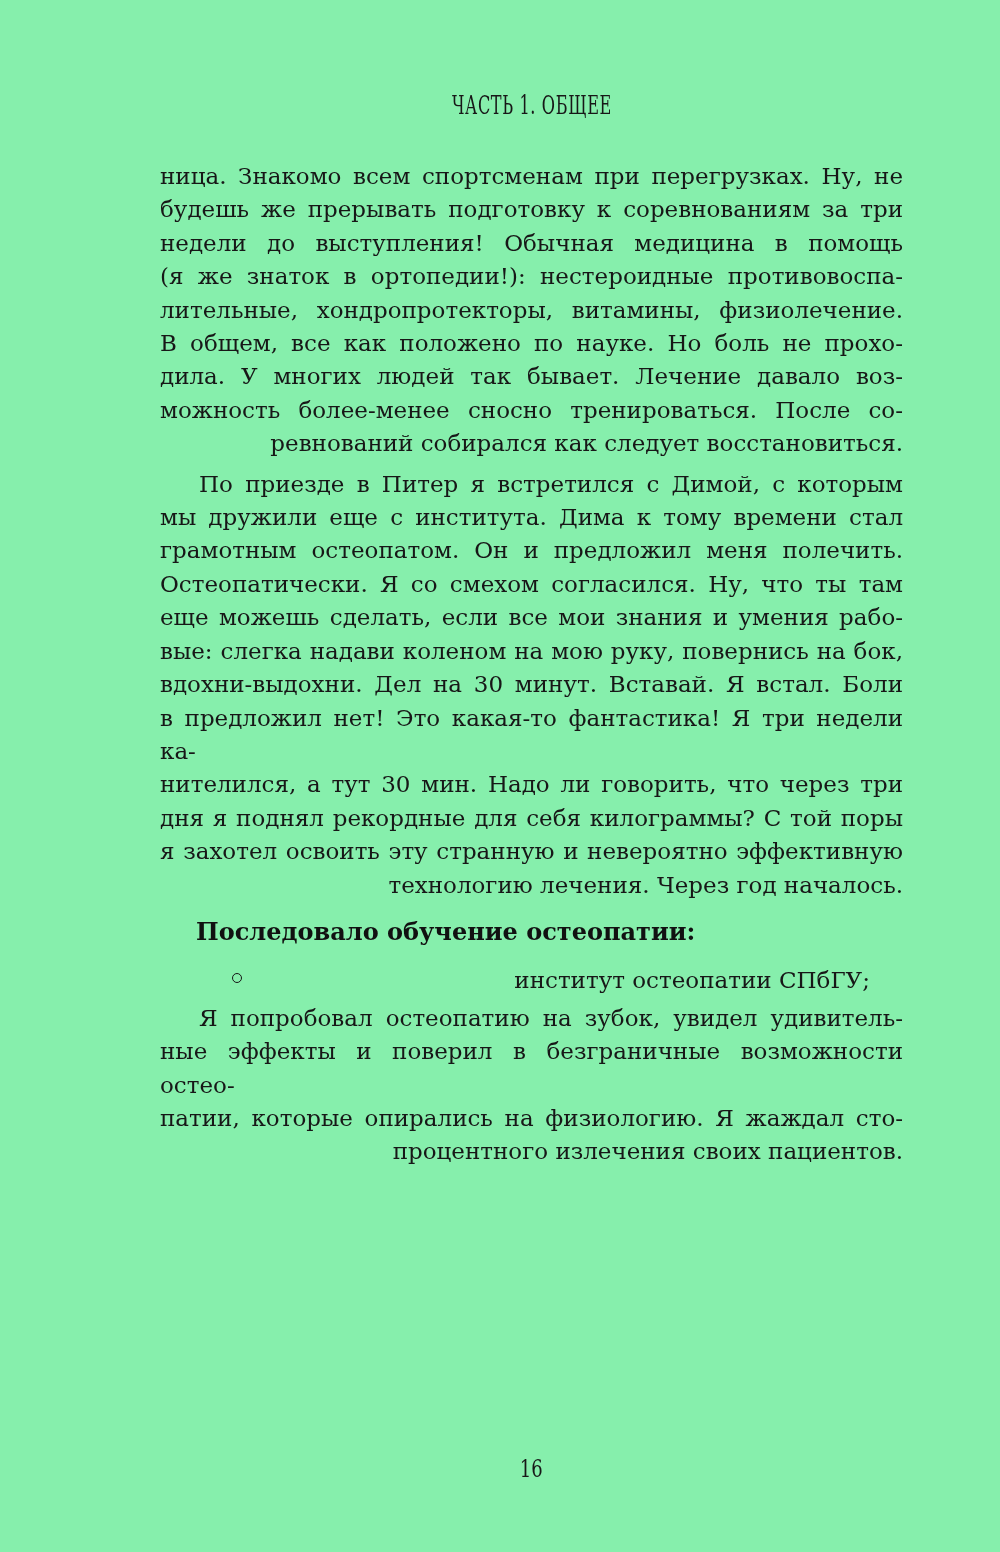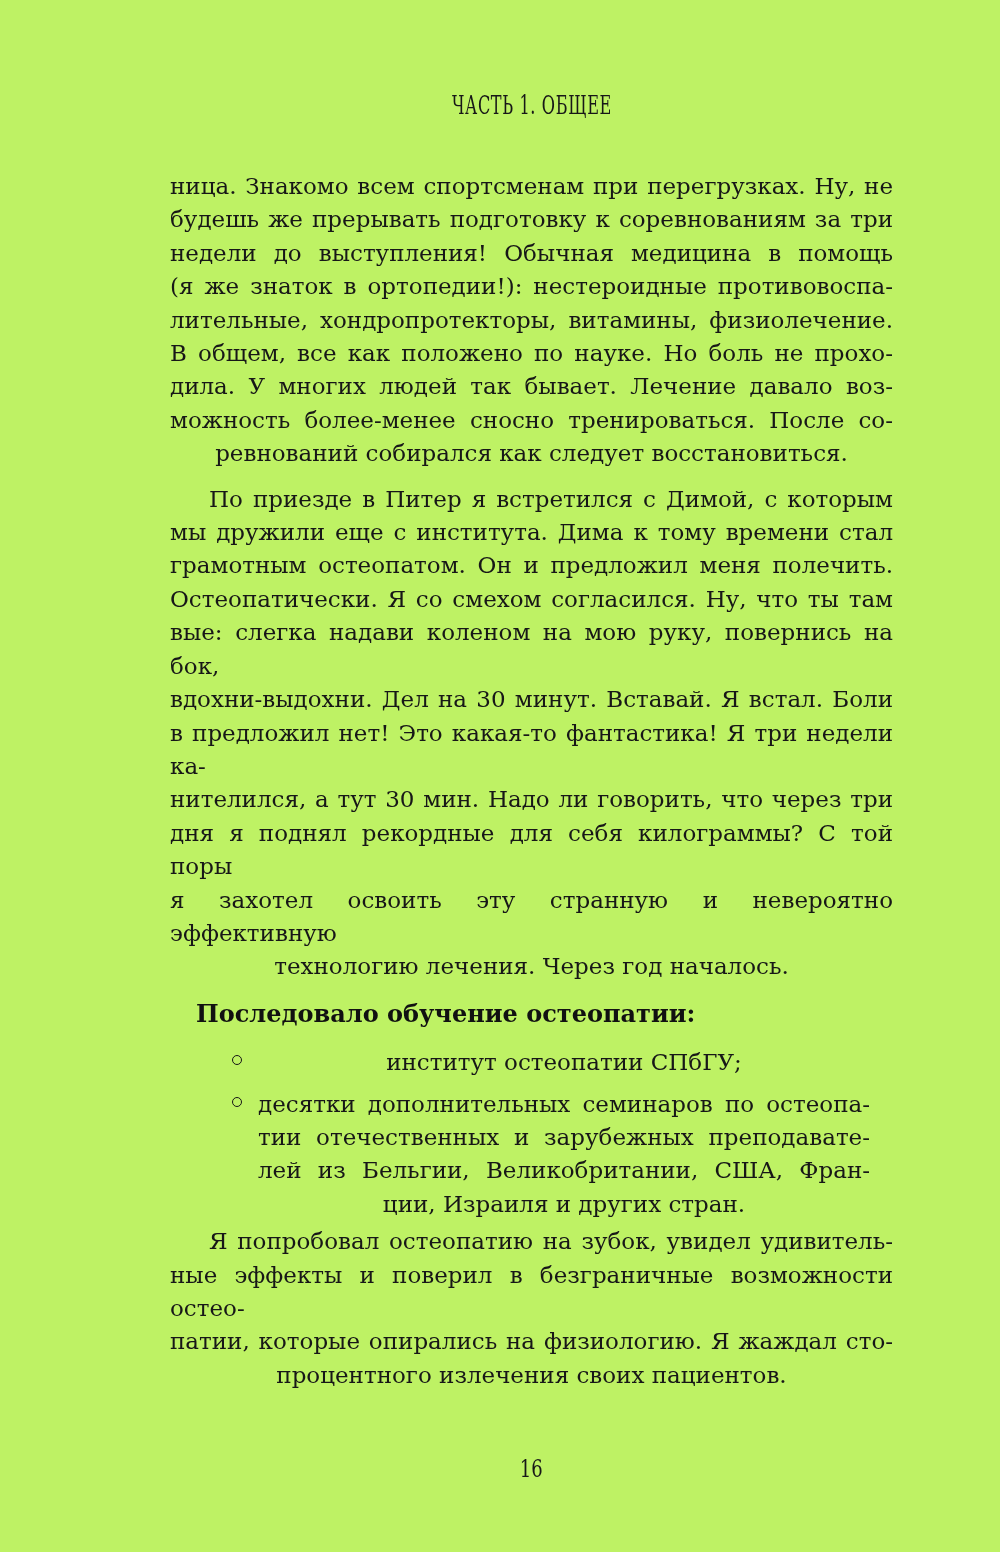--- a/index.html
+++ b/index.html
@@ -6,21 +6,21 @@
   body {
     width: 1000px; height: 1552px;
     background: #ffffff;
     font-family: "DejaVu Serif", serif;
     color: #171717;
     -webkit-font-smoothing: antialiased;
   }
   .page {
     position: relative;
     width: 1000px; height: 1552px;
-    background: #bef264;
+    background: #86efac;
     overflow: hidden;
   }
   .running-header {
     position: absolute;
     left: 158px; top: 90px; width: 747px;
     text-align: center;
     font-size: 26px;
     line-height: 30px;
     white-space: nowrap;
   }
@@ -29,23 +29,23 @@
     transform: scaleX(0.62);
     transform-origin: 50% 50%;
     letter-spacing: 1px;
   }
   .text-block {
     position: absolute;
     left: 158px; top: 158px; width: 747px;
     font-size: 23px;
     line-height: 33.4px;
   }
-  .paragraph { margin: 12px; }
+  .paragraph { margin: 2px; }
   .paragraph.spaced { margin-top: 7px; }
-  .line { text-align: center; }
+  .line { text-align: right; }
   .line.just { text-align: justify; text-align-last: justify; }
   .indent-first .line:first-child { text-indent: 39px; }
   .list-heading {
     margin: 13px 0 16px 0;
     font-size: 24px;
     font-weight: bold;
     line-height: 33.4px;
     text-indent: 38px;
     color: #111111;
   }
@@ -101,46 +101,38 @@
           <div class="line just">В общем, все как положено по науке. Но боль не прохо-</div>
           <div class="line just">дила. У многих людей так бывает. Лечение давало воз-</div>
           <div class="line just">можность более-менее сносно тренироваться. После со-</div>
           <div class="line">ревнований собирался как следует восстановиться.</div>
         </div>
         <div class="paragraph indent-first spaced">
           <div class="line just">По приезде в Питер я встретился с Димой, с которым</div>
           <div class="line just">мы дружили еще с института. Дима к тому времени стал</div>
           <div class="line just">грамотным остеопатом. Он и предложил меня полечить.</div>
           <div class="line just">Остеопатически. Я со смехом согласился. Ну, что ты там</div>
+          <div class="line just">еще можешь сделать, если все мои знания и умения рабо-</div>
           <div class="line just">вые: слегка надави коленом на мою руку, повернись на бок,</div>
           <div class="line just">вдохни-выдохни. Дел на 30 минут. Вставай. Я встал. Боли</div>
           <div class="line just">в предложил нет! Это какая-то фантастика! Я три недели ка-</div>
           <div class="line just">нителился, а тут 30 мин. Надо ли говорить, что через три</div>
           <div class="line just">дня я поднял рекордные для себя килограммы? С той поры</div>
           <div class="line just">я захотел освоить эту странную и невероятно эффективную</div>
           <div class="line">технологию лечения. Через год началось.</div>
         </div>
       </section>
 
     <h2 class="list-heading">Последовало обучение остеопатии:</h2>
 
     <ul id="bullet-list" class="bullet-list">
         <li class="bullet-item">
           <span class="bullet-marker"></span>
           <div class="bullet-lines">
             <div class="line">институт остеопатии СПбГУ;</div>
-          </div>
-        </li>
-        <li class="bullet-item">
-          <span class="bullet-marker"></span>
-          <div class="bullet-lines">
-            <div class="line just">десятки дополнительных семинаров по остеопа-</div>
-            <div class="line just">тии отечественных и зарубежных преподавате-</div>
-            <div class="line just">лей из Бельгии, Великобритании, США, Фран-</div>
-            <div class="line">ции, Израиля и других стран.</div>
           </div>
         </li>
       </ul>
 
     <section id="closing-paragraph">
         <div class="paragraph indent-first closing">
           <div class="line just">Я попробовал остеопатию на зубок, увидел удивитель-</div>
           <div class="line just">ные эффекты и поверил в безграничные возможности остео-</div>
           <div class="line just">патии, которые опирались на физиологию. Я жаждал сто-</div>
           <div class="line">процентного излечения своих пациентов.</div>

